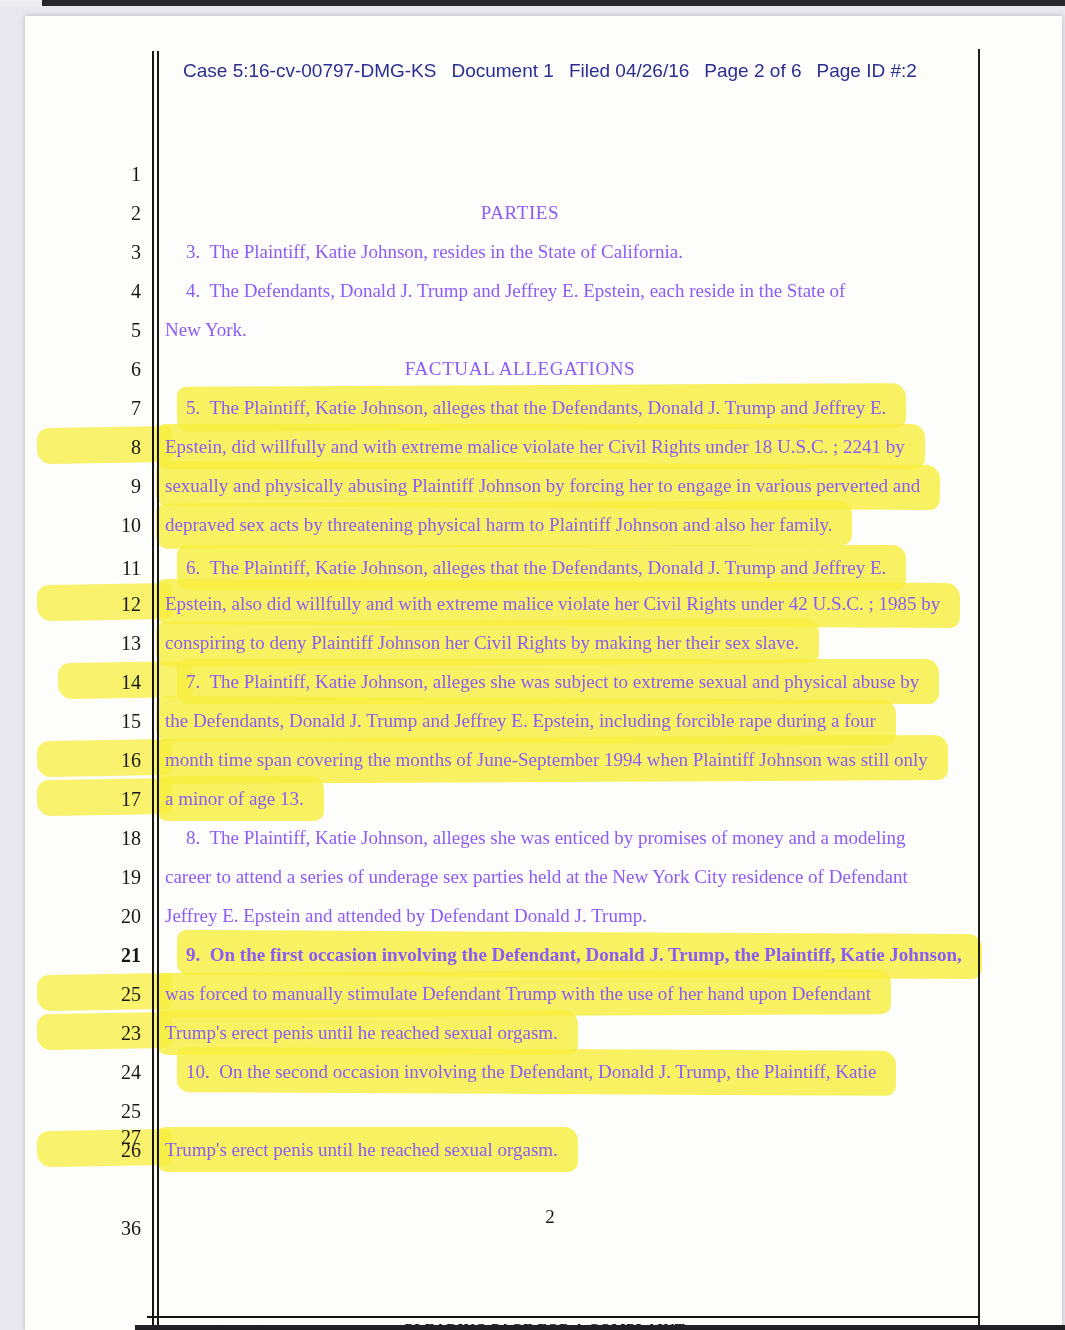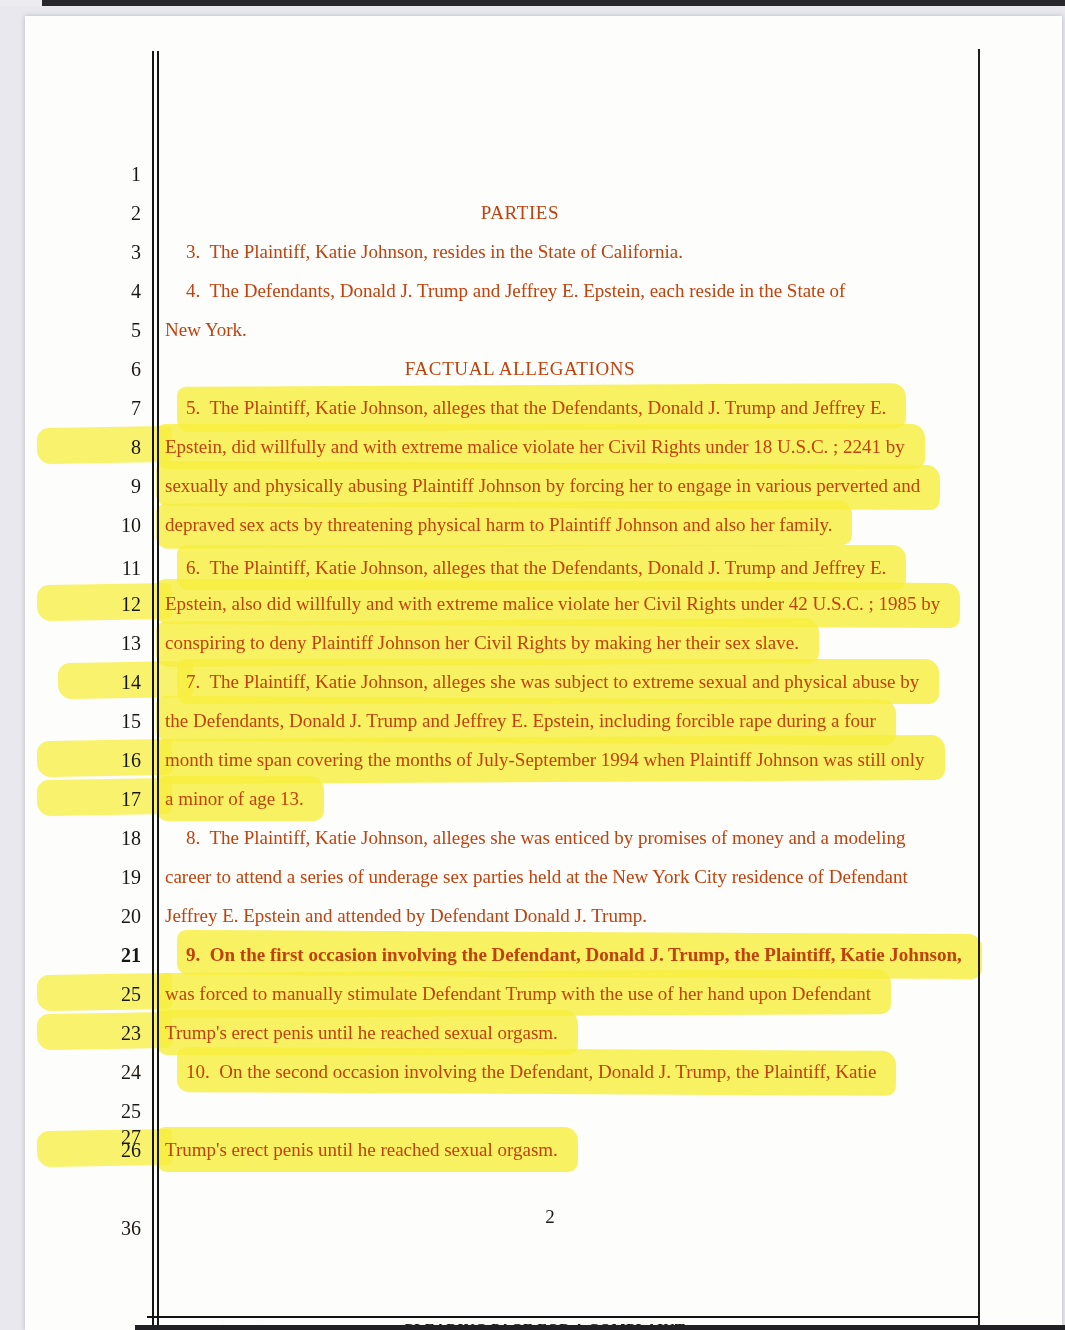--- a/index.html
+++ b/index.html
@@ -52,21 +52,21 @@
 
   .row {
     position: absolute; left: 0; width: 100%; height: 39px; z-index: 0;
   }
   .lnum {
     position: absolute; left: 0; top: 0; width: 116px; height: 30px;
     text-align: right; font-size: 20px; color: #191713; line-height: 30px;
   }
   .ltext {
     position: absolute; left: 140px; top: 0; width: 820px; height: 30px;
-    font-size: 19px; color: #c2410c; line-height: 30px; white-space: pre;
+    font-size: 19px; color: #8b5cf6; line-height: 30px; white-space: pre;
   }
   .ltext.center { width: 710px; text-align: center; letter-spacing: 0.6px; }
   .ltext.indent { padding-left: 21px; }
 
   .hl { position: relative; display: inline-block; }
   .hl::before {
     content: ""; position: absolute; z-index: -1;
     left: -9px; right: -20px; top: -8px; bottom: -7px;
     background: #f7ee3e; opacity: 0.82;
     border-radius: 9px 14px 10px 12px;
@@ -102,20 +102,21 @@
 <body>
 
 <div class="canvas">
   <div class="top-bar"></div>
 
   <div class="page">
     <div class="rule-left-outer"></div>
     <div class="rule-left-inner"></div>
     <div class="rule-right"></div>
 
+    <div class="header"><span class="hseg">Case 5:16-cv-00797-DMG-KS</span><span class="hseg">Document 1</span><span class="hseg">Filed 04/26/16</span><span class="hseg">Page 2 of 6</span><span class="hseg">Page ID #:2</span></div>
 
     <div class="rows">
         <div class="row" style="top: 143px; --r: -0.3deg;">
           <div class="lnum">1</div>
           <div class="ltext"></div>
         </div>
         <div class="row" style="top: 182.05px; --r: 0deg;">
           <div class="lnum">2</div>
           <div class="ltext center"><span>PARTIES</span></div>
         </div>
@@ -166,21 +167,21 @@
         <div class="row" style="top: 650.65px; --r: 0deg;">
           <div class="lnum">14</div>
           <div class="ltext indent"><span class="hl spill">7.  The Plaintiff, Katie Johnson, alleges she was subject to extreme sexual and physical abuse by</span></div>
         </div>
         <div class="row" style="top: 689.7px; --r: 0.3deg;">
           <div class="lnum">15</div>
           <div class="ltext"><span class="hl">the Defendants, Donald J. Trump and Jeffrey E. Epstein, including forcible rape during a four</span></div>
         </div>
         <div class="row" style="top: 728.75px; text-decoration: underline; --r: -0.3deg;">
           <div class="lnum">16</div>
-          <div class="ltext"><span class="hl spill">month time span covering the months of July-September 1994 when Plaintiff Johnson was still only</span></div>
+          <div class="ltext"><span class="hl spill">month time span covering the months of June-September 1994 when Plaintiff Johnson was still only</span></div>
         </div>
         <div class="row" style="top: 767.8px; --r: 0deg;">
           <div class="lnum">17</div>
           <div class="ltext"><span class="hl spill">a minor of age 13.</span></div>
         </div>
         <div class="row" style="top: 806.85px; --r: 0.3deg;">
           <div class="lnum">18</div>
           <div class="ltext indent"><span>8.  The Plaintiff, Katie Johnson, alleges she was enticed by promises of money and a modeling</span></div>
         </div>
         <div class="row" style="top: 845.9px; --r: -0.3deg;">

